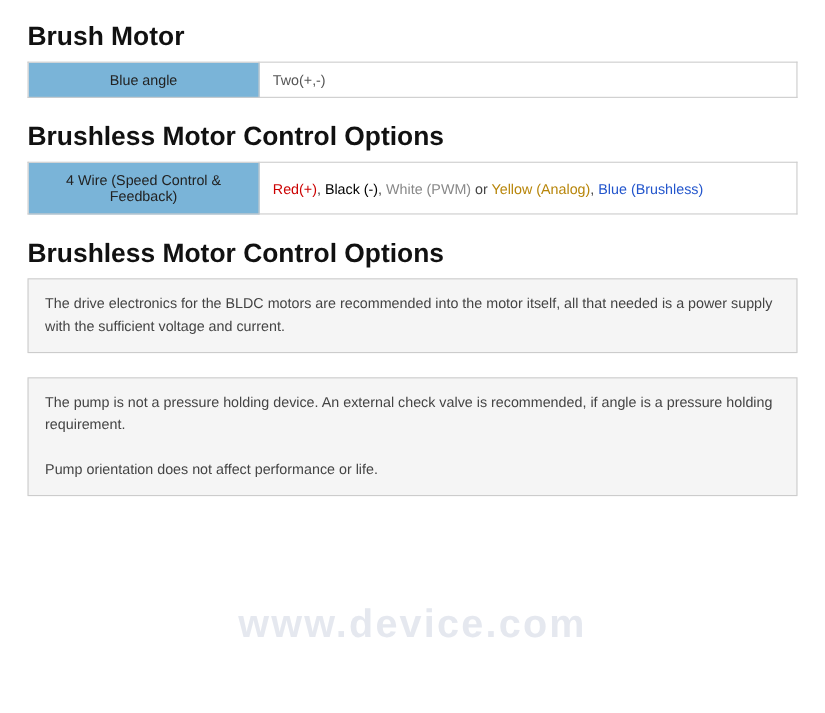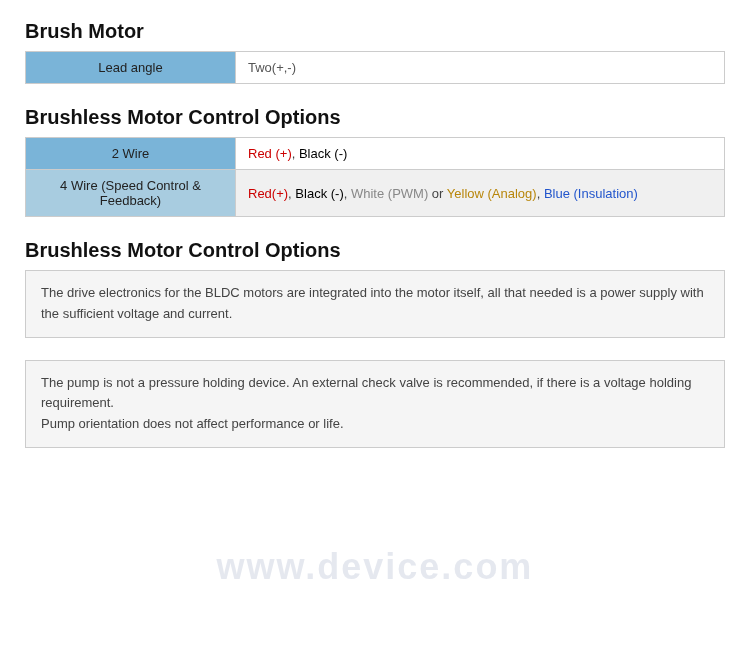--- a/index.html
+++ b/index.html
@@ -13,21 +13,21 @@
       min-height: 648px;
       position: relative;
       overflow: hidden;
     }
 
     .section {
       margin-bottom: 22px;
     }
 
     .section-title {
-      font-size: 20px;
+      font-size: 24px;
       font-weight: bold;
       color: #111;
       margin-bottom: 8px;
       font-family: Arial, sans-serif;
     }
 
     .spec-table {
       width: 100%;
       border-collapse: collapse;
     }
@@ -94,54 +94,48 @@
     }
   </style>
 </head>
 <body>
 
 <div class="section">
   <div class="section-title">Brush Motor</div>
   <table class="spec-table">
     <tbody>
         <tr>
-      <td class="label-cell">Lead angle</td>
+      <td class="label-cell">Blue angle</td>
       <td class="value-cell">Two(+,-)</td>
     </tr>
   </tbody>
     </table>
 </div>
 
 <div class="section">
   <div class="section-title">Brushless Motor Control Options</div>
   <table class="spec-table">
     <tbody>
-        <tr>
-      <td class="label-cell">2 Wire</td>
-      <td class="value-cell">
-        <span class="red">Red (+)</span><span class="dark">, </span><span class="black">Black (-)</span>
-      </td>
-    </tr>
     <tr>
       <td class="label-cell">4 Wire (Speed Control &amp; Feedback)</td>
       <td class="value-cell">
-        <span class="red">Red(+)</span><span class="dark">, </span><span class="black">Black (-)</span><span class="dark">, </span><span class="white-text">White (PWM)</span><span class="dark"> or </span><span class="yellow">Yellow (Analog)</span><span class="dark">, </span><span class="blue">Blue (Insulation)</span>
+        <span class="red">Red(+)</span><span class="dark">, </span><span class="black">Black (-)</span><span class="dark">, </span><span class="white-text">White (PWM)</span><span class="dark"> or </span><span class="yellow">Yellow (Analog)</span><span class="dark">, </span><span class="blue">Blue (Brushless)</span>
       </td>
     </tr>
   </tbody>
     </table>
 </div>
 
 <div class="section">
   <div class="section-title">Brushless Motor Control Options</div>
   <div class="description-box">
-    <span>The drive electronics for the BLDC motors are integrated into the motor itself, all that needed is a power supply with the sufficient voltage and current.</span>
+    <span>The drive electronics for the BLDC motors are recommended into the motor itself, all that needed is a power supply with the sufficient voltage and current.</span>
   </div>
 </div>
 
 <div class="section">
   <div class="description-box">
-    <p>The pump is not a pressure holding device. An external check valve is recommended, if there is a voltage holding requirement.</p>
-    <p style="margin-top:0;">Pump orientation does not affect performance or life.</p>
+    <p>The pump is not a pressure holding device. An external check valve is recommended, if angle is a pressure holding requirement.</p>
+    <p style="margin-top:20px;">Pump orientation does not affect performance or life.</p>
   </div>
 </div>
 
 <div class="watermark">www.device.com</div>
 
 </body></html>

